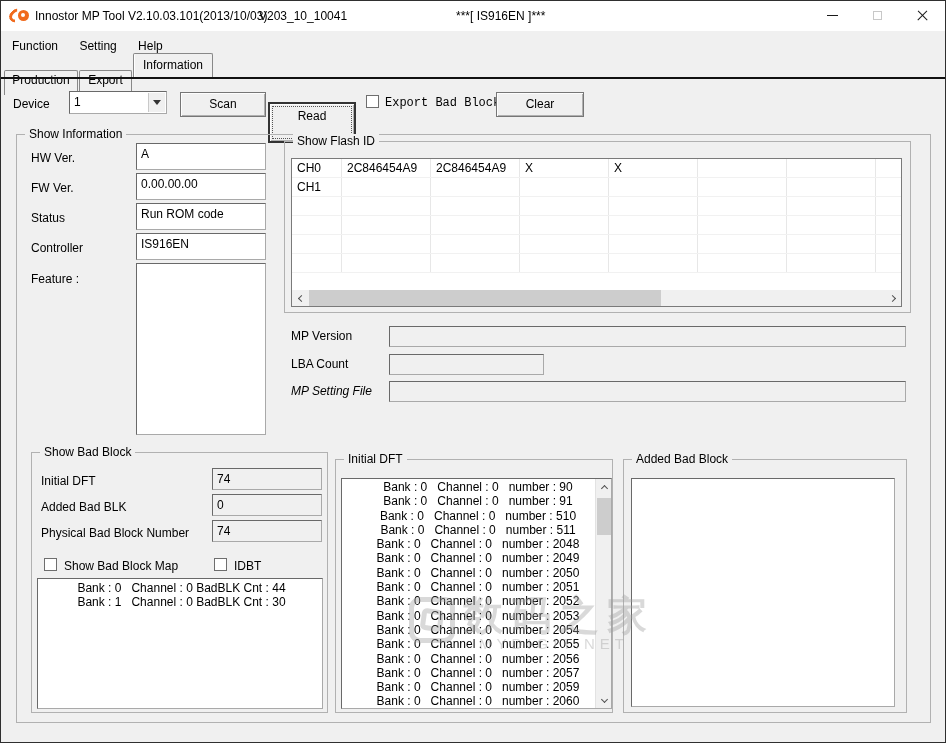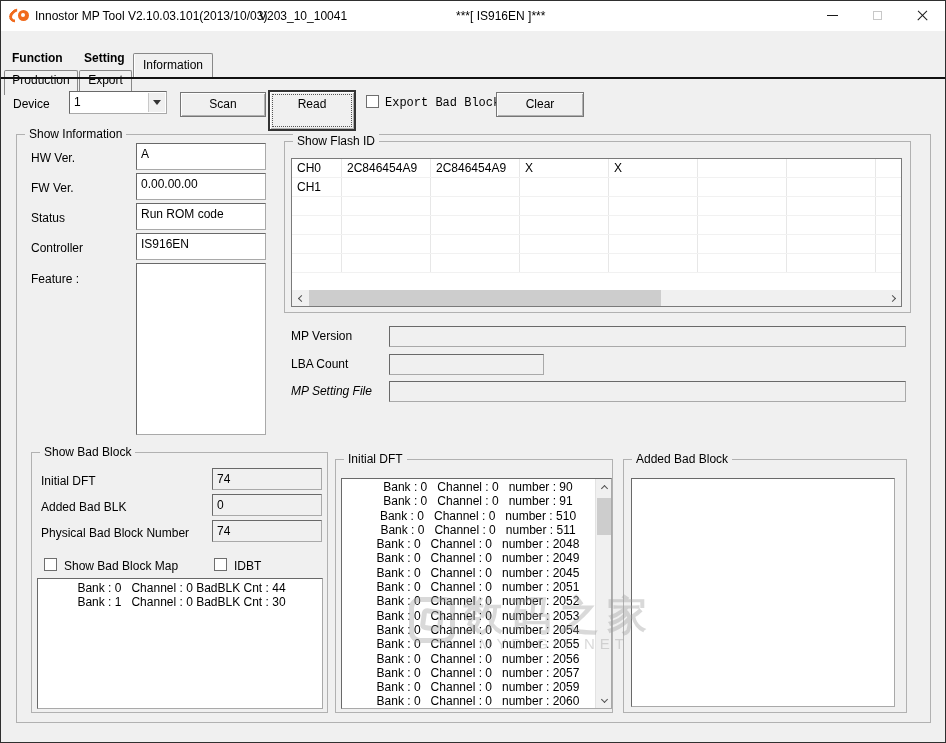--- a/index.html
+++ b/index.html
@@ -20,21 +20,21 @@
   .title-center{position:absolute;left:455px;top:8px;white-space:pre;}
   .win-btn{position:absolute;top:0;width:45px;height:29px;display:flex;align-items:center;justify-content:center;}
   .win-btn.min{right:90px;} .win-btn.max{right:45px;} .win-btn.close{right:0;}
   .glyph-min{width:11px;height:1px;background:#1a1a1a;}
   .glyph-max{width:9px;height:9px;border:1px solid #c8c8c8;}
   .glyph-close{position:relative;width:13px;height:13px;}
   .glyph-close i{position:absolute;left:0;top:6px;width:13px;height:1.4px;background:#1a1a1a;display:block;}
   .glyph-close i:first-child{transform:rotate(45deg);} .glyph-close i:last-child{transform:rotate(-45deg);}
   
   .menubar{position:absolute;left:0;top:30px;width:100%;height:22px;background:#f0f0f0;padding-left:2px;}
-  .menu-item{display:inline-block;padding:16px 9px;line-height:22px;font-weight:bold;}
+  .menu-item{display:inline-block;padding:4px 9px;line-height:22px;}
   
   .tabstrip{position:absolute;left:0;top:52px;width:100%;height:24px;}
   .tab{position:absolute;background:#f0f0f0;border:1px solid #888;border-bottom:none;border-radius:2px 2px 0 0;text-align:center;}
   .tab.inactive{top:17px;height:25px;line-height:18px;}
   .tab.active{top:0;height:24px;line-height:22px;z-index:2;box-shadow:1px 0 0 #fff inset;}
   .tabline{position:absolute;left:0;top:76px;width:100%;height:2px;background:#111;}
   
   .edit{position:absolute;background:#fff;border:1px solid;border-color:#696969 #a9a9a9 #a9a9a9 #696969;padding:3px 4px 0 4px;overflow:hidden;white-space:nowrap;}
   .edit.gray{background:#f0f0f0;}
   .btn{position:absolute;background:#f0f0f0;border:1px solid #767676;box-shadow:inset 1px 1px 0 #fdfdfd,inset -1px -1px 0 #b0b0b0;text-align:center;}
@@ -116,21 +116,21 @@
   <div class="tabline"></div>
 
   <span class="label" style="left:12px;top:96px;">Device</span>
   <div class="combo" style="left:68px;top:90px;width:98px;height:23px;">
     <span class="val">1</span>
     <span class="drop">
         <span class="tri-down"></span>
       </span>
   </div>
   <div class="btn" style="left:179px;top:91px;width:86px;height:25px;line-height:23px;">Scan</div>
-  <div class="btn default" style="left:267px;top:89px;width:88px;height:41px;line-height:24px;">Read</div>
+  <div class="btn default" style="left:267px;top:101px;width:88px;height:41px;line-height:24px;">Read</div>
   <span class="checkbox" style="left:365px;top:94px;"></span>
   <span class="label" style="left:384px;top:95px;font-family:Liberation Mono, monospace;">Export Bad Block</span>
   <div class="btn" style="left:495px;top:91px;width:88px;height:25px;line-height:23px;">Clear</div>
 
   <div class="groupbox" style="left:15px;top:133px;width:915px;height:589px;">
     <span class="gb-label">Show Information</span>
   </div>
 
   <span class="label" style="left:30px;top:150px;">HW Ver.</span>
   <div class="edit" style="left:135px;top:142px;width:130px;height:27px;">A</div>
@@ -248,21 +248,21 @@
   <div class="groupbox" style="left:334px;top:458px;width:278px;height:254px;">
     <span class="gb-label">Initial DFT</span>
   </div>
   <div class="listbox" style="left:340px;top:477px;width:271px;height:231px;padding-top:1px;">
     <div class="lb-line">Bank : 0   Channel : 0   number : 90</div>
     <div class="lb-line">Bank : 0   Channel : 0   number : 91</div>
     <div class="lb-line">Bank : 0   Channel : 0   number : 510</div>
     <div class="lb-line">Bank : 0   Channel : 0   number : 511</div>
     <div class="lb-line">Bank : 0   Channel : 0   number : 2048</div>
     <div class="lb-line">Bank : 0   Channel : 0   number : 2049</div>
-    <div class="lb-line">Bank : 0   Channel : 0   number : 2045</div>
+    <div class="lb-line">Bank : 0   Channel : 0   number : 2050</div>
     <div class="lb-line">Bank : 0   Channel : 0   number : 2051</div>
     <div class="lb-line">Bank : 0   Channel : 0   number : 2052</div>
     <div class="lb-line">Bank : 0   Channel : 0   number : 2053</div>
     <div class="lb-line">Bank : 0   Channel : 0   number : 2054</div>
     <div class="lb-line">Bank : 0   Channel : 0   number : 2055</div>
     <div class="lb-line">Bank : 0   Channel : 0   number : 2056</div>
     <div class="lb-line">Bank : 0   Channel : 0   number : 2057</div>
     <div class="lb-line">Bank : 0   Channel : 0   number : 2059</div>
     <div class="lb-line">Bank : 0   Channel : 0   number : 2060</div>
   </div>

